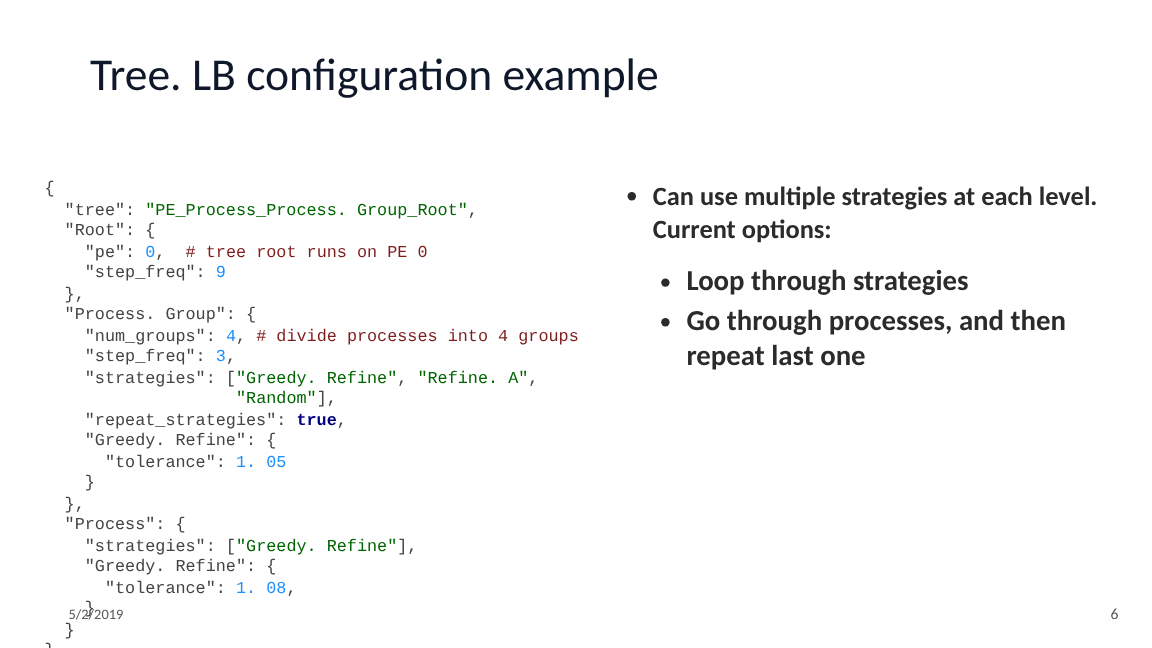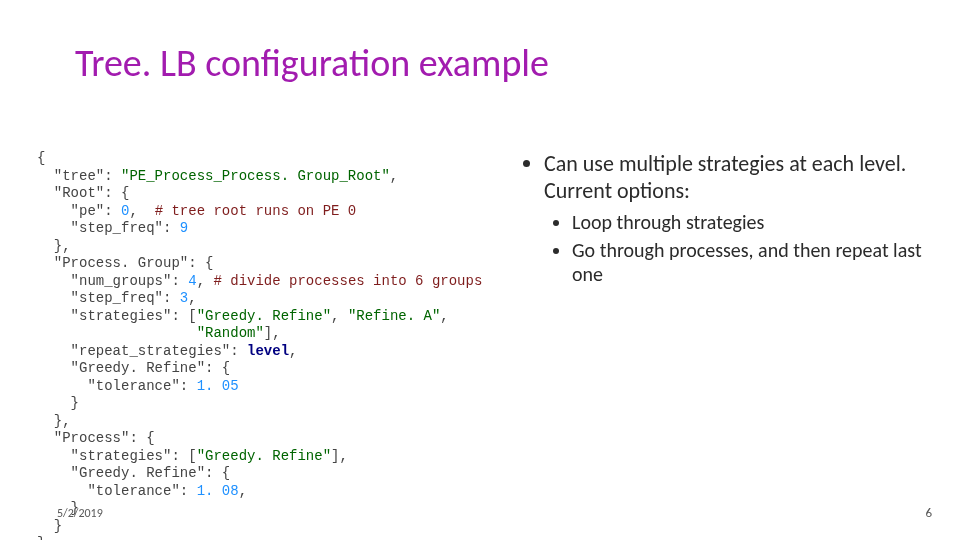--- a/index.html
+++ b/index.html
@@ -1,18 +1,18 @@
 <!DOCTYPE html>
 <html><head>
 <meta charset="utf-8">
 <style>
   * { margin: 0; padding: 0; box-sizing: border-box; }
   html, body { width: 960px; height: 540px; background: #fff; font-family: "Segoe UI", "Calibri Light", Calibri, Arial, sans-serif; color: #333; }
   .slide { position: relative; width: 960px; height: 540px; }
-  .title { position: absolute; top: 40px; left: 75px; font-size: 38px; font-weight: 300; color: #a21caf; }
+  .title { position: absolute; top: 40px; left: 75px; font-size: 38px; font-weight: 300; color: #0f172a; }
   .code {
     position: absolute;
     top: 150px;
     left: 37px;
     font-family: Consolas, "Courier New", monospace;
     font-size: 14px;
     line-height: 1.25;
     white-space: pre;
     color: #444;
   }
@@ -21,45 +21,45 @@
   .code .bool { color: #000080; font-weight: bold; }
   .code .cmt { color: #7f1d1d; }
   .bullets {
     position: absolute;
     top: 150px;
     left: 520px;
     right: 30px;
     font-size: 22px;
     color: #2b2b2b;
   }
-  .bullets ul { list-style: disc; padding-left: 24px; }
-  .bullets ul ul { list-style: disc; font-size: 20px; margin-top: 6px; padding-left: 28px; }
+  .bullets ul { list-style: disc; padding-left: 24px; font-weight: bold; }
+  .bullets ul ul { list-style: disc; font-size: 24px; margin-top: 16px; padding-left: 28px; }
   .bullets li { margin-bottom: 4px; }
   .date { position: absolute; left: 57px; bottom: 20px; font-size: 12px; color: #595959; }
   .pagenum { position: absolute; right: 28px; bottom: 20px; font-size: 13px; color: #595959; }
 </style>
 </head>
 <body>
 
 <div class="slide">
 
   <div class="title">Tree. LB configuration example</div>
 
   <div class="code"><span>{</span>
 <span><span>  "tree": </span><span class="str">"PE_Process_Process. Group_Root"</span><span>,</span></span>
 <span>  "Root": {</span>
 <span><span>    "pe": </span><span class="num">0</span><span>,  </span><span class="cmt"># tree root runs on PE 0</span></span>
 <span><span>    "step_freq": </span><span class="num">9</span></span>
 <span>  },</span>
 <span>  "Process. Group": {</span>
-<span><span>    "num_groups": </span><span class="num">4</span><span>, </span><span class="cmt"># divide processes into 6 groups</span></span>
+<span><span>    "num_groups": </span><span class="num">4</span><span>, </span><span class="cmt"># divide processes into 4 groups</span></span>
 <span><span>    "step_freq": </span><span class="num">3</span><span>,</span></span>
 <span><span>    "strategies": [</span><span class="str">"Greedy. Refine"</span><span>, </span><span class="str">"Refine. A"</span><span>,</span></span>
 <span><span>                   </span><span class="str">"Random"</span><span>],</span></span>
-<span><span>    "repeat_strategies": </span><span class="bool">level</span><span>,</span></span>
+<span><span>    "repeat_strategies": </span><span class="bool">true</span><span>,</span></span>
 <span>    "Greedy. Refine": {</span>
 <span><span>      "tolerance": </span><span class="num">1. 05</span></span>
 <span>    }</span>
 <span>  },</span>
 <span>  "Process": {</span>
 <span><span>    "strategies": [</span><span class="str">"Greedy. Refine"</span><span>],</span></span>
 <span>    "Greedy. Refine": {</span>
 <span><span>      "tolerance": </span><span class="num">1. 08</span><span>,</span></span>
 <span>    }</span>
 <span>  }</span>

